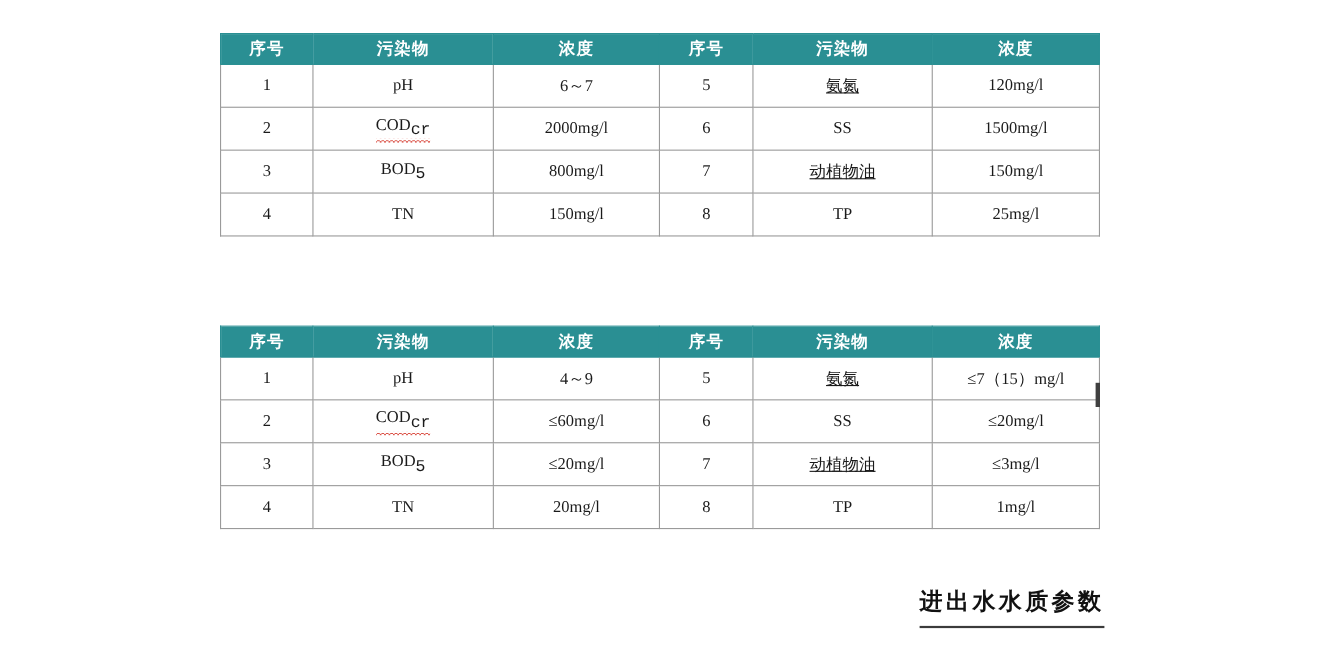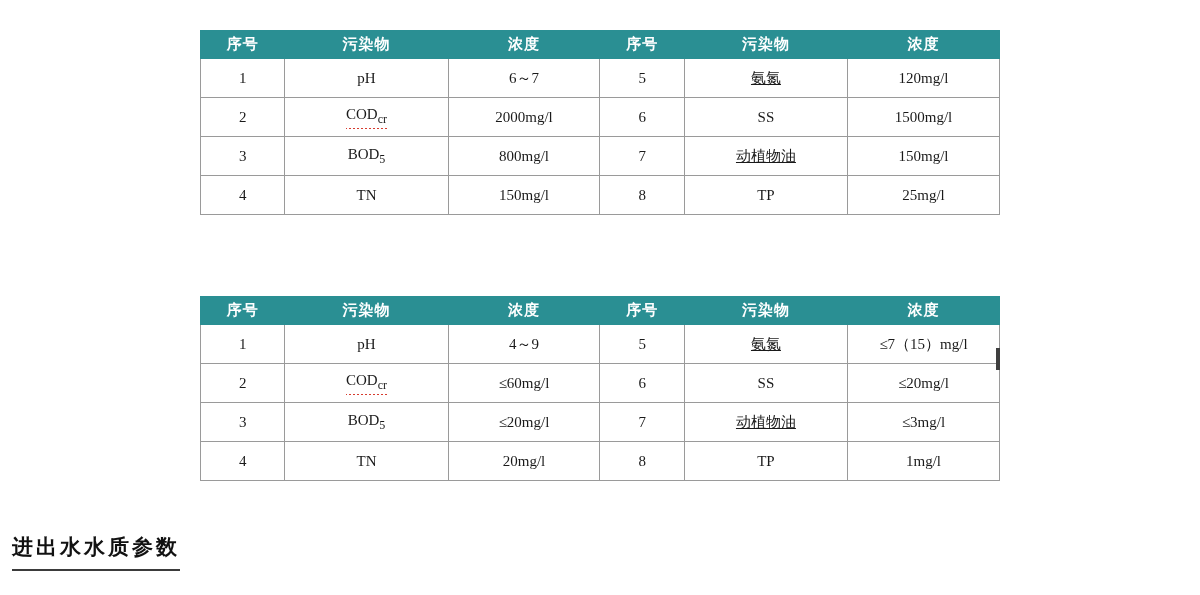--- a/index.html
+++ b/index.html
@@ -86,29 +86,29 @@
     position: absolute;
     left: 0;
     right: 0;
     bottom: -1px;
     height: 4px;
     background-image:
       radial-gradient(circle at 2px 4px, transparent 1.6px, #d63b2f 1.7px, #d63b2f 2.2px, transparent 2.3px);
     background-size: 4px 4px;
     background-repeat: repeat-x;
   }
-  sub { font-size: 12px; }
+  sub { font-size: 15px; font-family: Liberation Mono, monospace; }
 
   
   .caption {
     position: absolute;
-    left: 12px;
+    left: 0;
     top: 533px;
     width: 1004px;
-    text-align: left;
+    text-align: right;
   }
   .caption .caption-text {
     font-family: "Liberation Sans", "DejaVu Sans", sans-serif;
     font-weight: bold;
     font-size: 21px;
     color: #111111;
     letter-spacing: 3px;
     display: inline-block;
     padding-bottom: 8px;
     border-bottom: 2px solid #3b3b3b;

